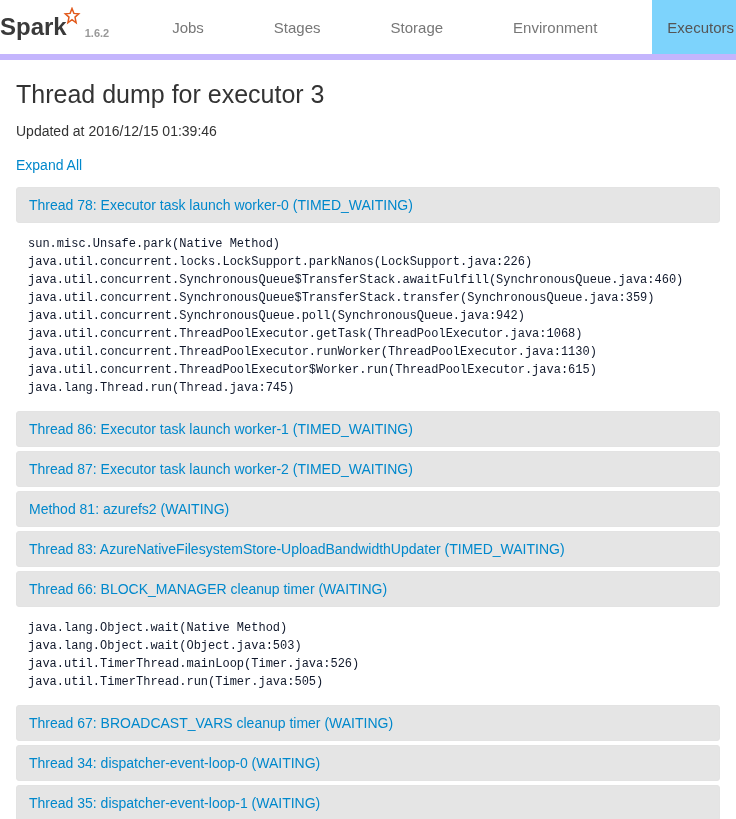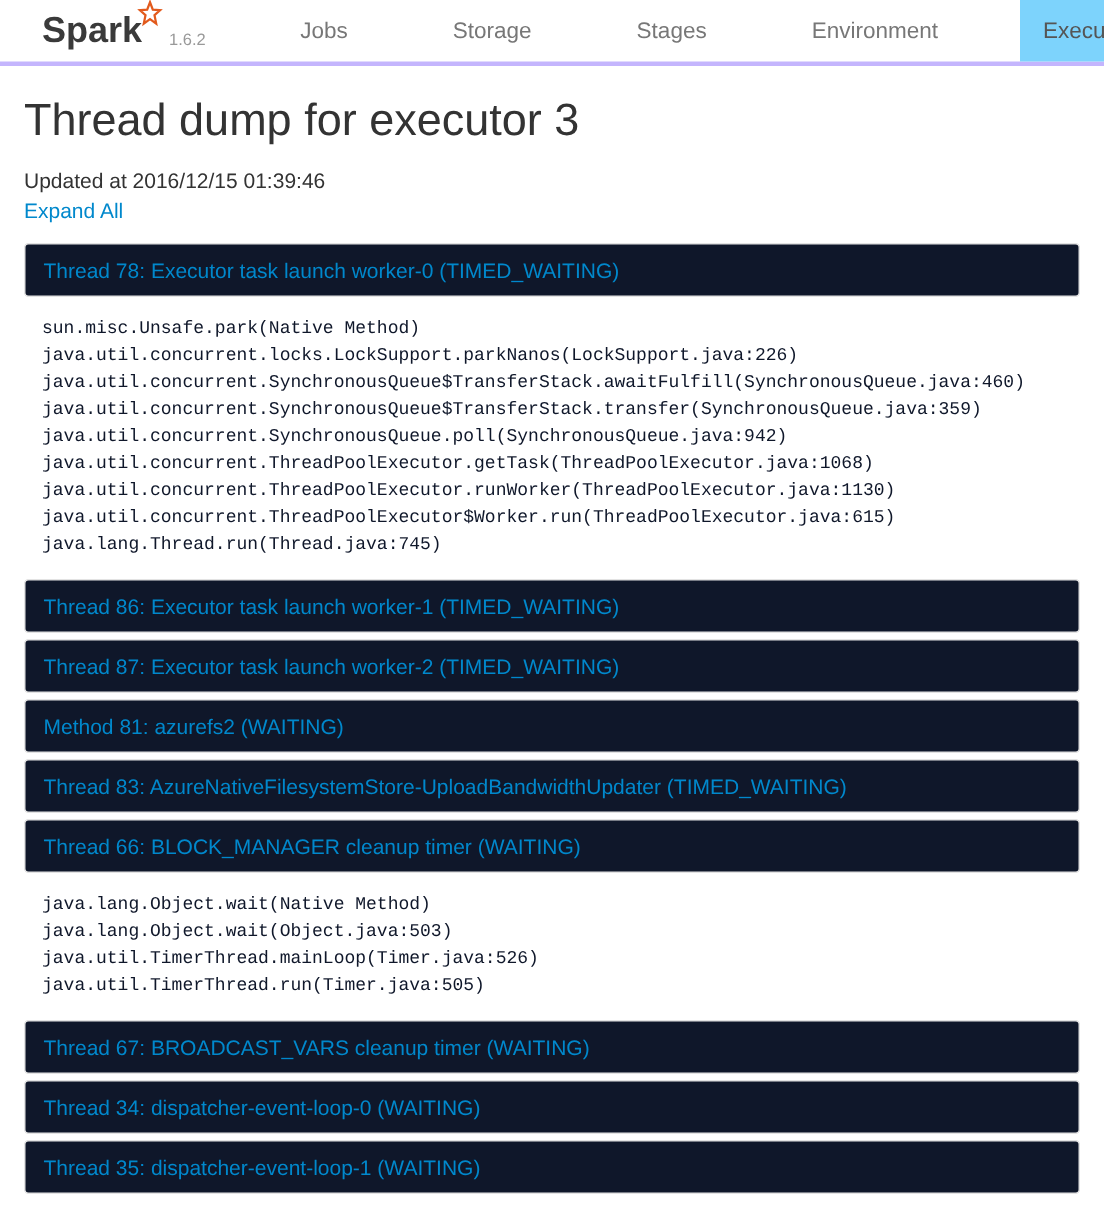--- a/index.html
+++ b/index.html
@@ -6,23 +6,22 @@
     body {
       font-family: "Helvetica Neue", Helvetica, Arial, sans-serif;
       font-size: 14px;
       color: #333;
       background: #fff;
       width: 736px;
     }
     .navbar {
       display: flex;
       align-items: center;
-      border-bottom: 3px solid #c4b5fd;
-      height: 44px;
-      padding-left: 28px;
+      border-bottom: 6px solid #c4b5fd;
+      height: 60px;
     }
     .logo {
       display: flex;
       align-items: baseline;
       margin-right: 48px;
     }
     .logo-text {
       font-size: 24px;
       font-weight: 600;
       color: #3a3a3a;
@@ -32,20 +31,21 @@
       position: absolute;
       top: -10px;
       right: -14px;
     }
     .logo-version {
       font-size: 11px;
       color: #999;
       margin-left: 18px;
       position: relative;
       top: 2px;
+      font-weight: bold;
     }
     .nav-tabs {
       display: flex;
       align-items: center;
       height: 100%;
       gap: 40px;
     }
     .nav-tab {
       padding: 0 15px;
       height: 100%;
@@ -56,39 +56,39 @@
       cursor: pointer;
     }
     .nav-tab.active {
       background: #7dd3fc;
       color: #555;
     }
     .content {
       padding: 20px 16px 0 16px;
     }
     h1 {
-      font-size: 30px;
+      font-size: 25px;
       font-weight: 500;
       color: #333;
       margin-bottom: 14px;
     }
     .updated {
       font-size: 14px;
       color: #333;
-      margin-bottom: 4px;
+      margin-bottom: 18px;
     }
     .expand-all {
       color: #0088cc;
       cursor: pointer;
       font-size: 14px;
       margin-bottom: 14px;
       display: inline-block;
     }
     .thread-header {
-      background: #0f172a;
+      background: #e5e5e5;
       border: 1px solid #e3e3e3;
       border-radius: 3px;
       padding: 9px 12px;
       margin-bottom: 4px;
       color: #0088cc;
       font-size: 14px;
       cursor: pointer;
     }
     .thread-body {
       padding: 8px 12px 14px 12px;
@@ -108,22 +108,22 @@
       Spark<span class="logo-star">
         <svg width="18" height="18" viewBox="0 0 24 24">
             <path fill="none" stroke="#e25a1c" stroke-width="2" d="M12 2l2.5 6.5L21 9l-5 4.5L17.5 21 12 17l-5.5 4L8 13.5 3 9l6.5-.5z"></path>
           </svg>
       </span>
     </span>
     <span class="logo-version">1.6.2</span>
   </div>
   <div class="nav-tabs" id="nav-tabs">
       <div class="nav-tab">Jobs</div>
+      <div class="nav-tab">Stages</div>
       <div class="nav-tab">Storage</div>
-      <div class="nav-tab">Stages</div>
       <div class="nav-tab">Environment</div>
       <div class="nav-tab active">Executors</div>
       <div class="nav-tab">SQL</div>
     </div>
 </div>
 
 <div class="content">
   <h1>Thread dump for executor 3</h1>
   <div class="updated">Updated at 2016/12/15 01:39:46</div>
   <span class="expand-all">Expand All</span>

